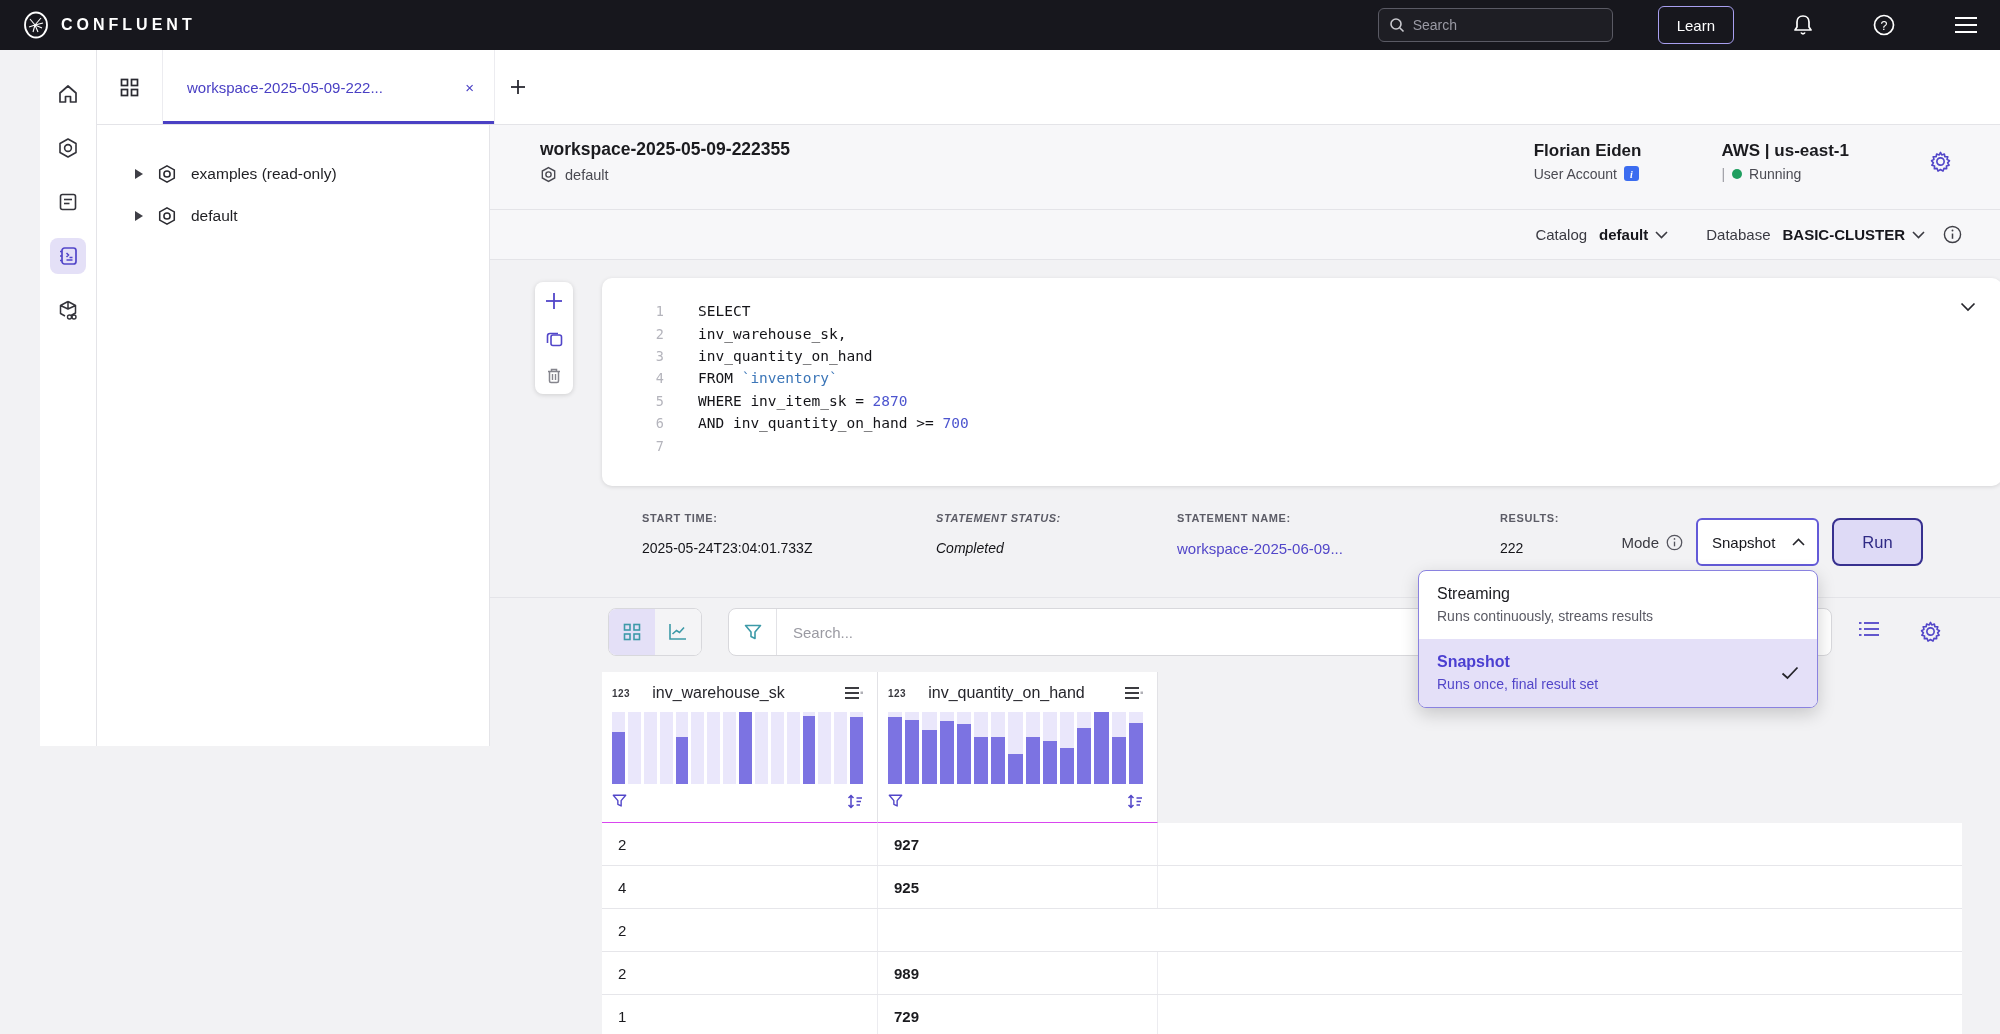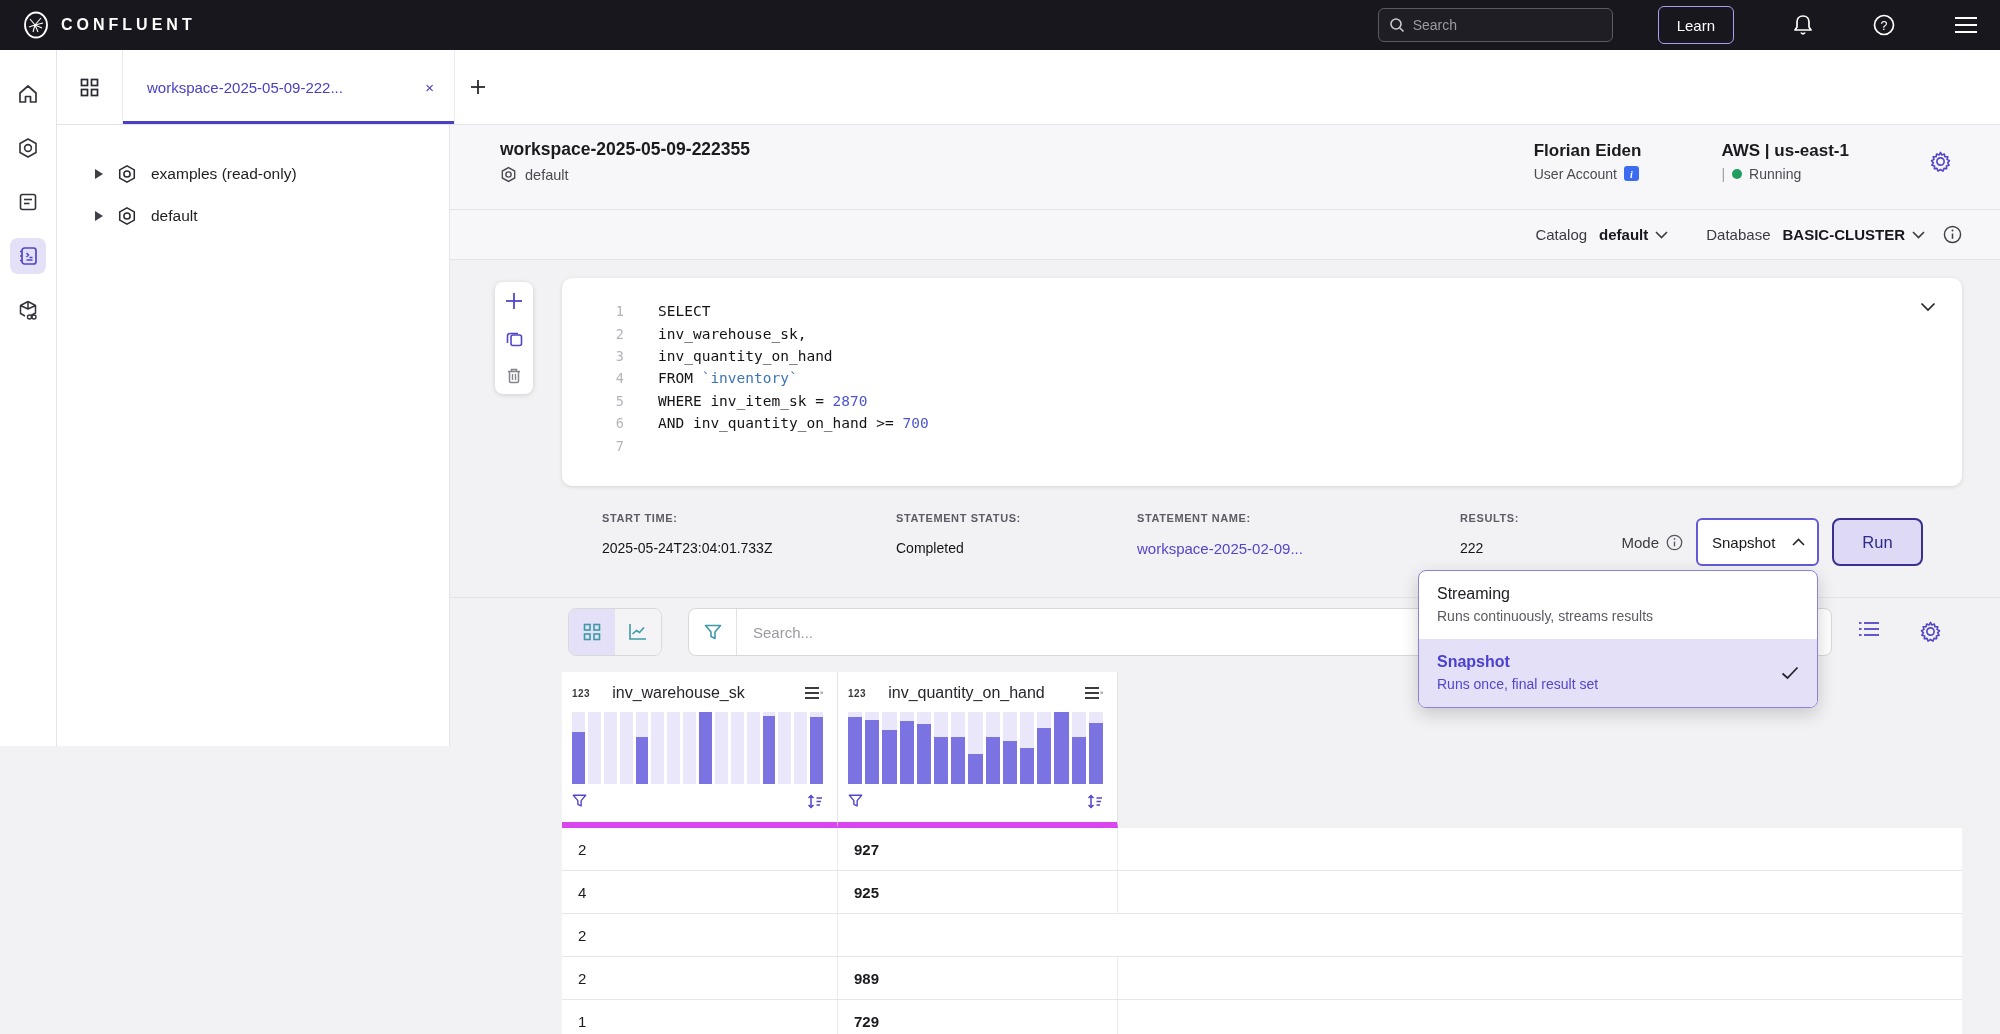--- a/index.html
+++ b/index.html
@@ -17,21 +17,21 @@
   .brand{display:flex;align-items:center;gap:11px;}
   .brand-name{color:#fff;font-size:16px;letter-spacing:4px;font-weight:600;}
   .topbar-right{margin-left:auto;display:flex;align-items:center;gap:0;}
   .top-search{width:235px;height:34px;border:1px solid #5a5a64;border-radius:6px;display:flex;align-items:center;padding:0 10px;gap:8px;background:rgba(255,255,255,0.03);}
   .top-search input{flex:1;background:transparent;border:none;outline:none;color:#e8e8ee;font-size:14px;font-family:"Liberation Sans",sans-serif;}
   .top-search input::placeholder{color:#9a9aa4;}
   .learn-btn{margin-left:45px;height:38px;padding:0 18px;background:transparent;border:1px solid #a89ff0;border-radius:6px;color:#fff;font-size:15px;cursor:pointer;font-family:"Liberation Sans",sans-serif;}
   .top-icon{margin-left:58px;cursor:pointer;}
 
   
-  .app{display:flex;height:696px;}
+  .app{display:flex;height:696px;margin-left:40px;}
   .rail{width:57px;background:#fff;border-right:1px solid var(--bd);display:flex;flex-direction:column;align-items:center;padding-top:26px;gap:18px;}
   .rail-item{width:36px;height:36px;border-radius:8px;display:flex;align-items:center;justify-content:center;cursor:pointer;color:#33333a;}
   .rail-item.active{background:var(--lav);color:var(--purple);}
   .main-col{flex:1;display:flex;flex-direction:column;min-width:0;}
 
   
   .tabstrip{height:75px;background:#fff;border-bottom:1px solid var(--bd);display:flex;align-items:stretch;}
   .tabs-grid{width:65px;display:flex;align-items:center;justify-content:center;color:#2a2a31;cursor:pointer;}
   .tab{width:333px;border-left:1px solid #ececf0;border-right:1px solid #ececf0;display:flex;align-items:center;justify-content:space-between;padding:0 20px 0 24px;position:relative;cursor:pointer;}
   .tab-label{color:#4a40c4;font-size:15px;white-space:nowrap;overflow:hidden;}
@@ -76,21 +76,21 @@
   .editor-collapse{position:absolute;top:24px;right:26px;cursor:pointer;}
   .code-line{display:flex;height:22.4px;align-items:center;font-family:"DejaVu Sans Mono",monospace;font-size:14.5px;}
   .ln{width:26px;text-align:right;color:#b4b4bc;margin-right:34px;font-size:13.5px;}
   .tok-kw,.tok-id{color:#141418;}
   .tok-str{color:#3c76b8;}
   .tok-num{color:#4d55cf;}
 
   
   .status-zone{position:absolute;left:0;top:240px;right:0;height:96px;}
   .sfield{position:absolute;top:12px;}
-  .sfield:nth-child(1){left:152px;} .sfield:nth-child(2){left:446px;}
+  .sfield:nth-child(1){left:152px;} .sfield:nth-child(2){left:446px;font-style:italic;}
   .sfield:nth-child(3){left:687px;} .sfield:nth-child(4){left:1010px;}
   .sf-label{font-size:11px;letter-spacing:.6px;color:#5c5c66;font-weight:600;margin-bottom:16px;}
   .sf-value{font-size:14px;color:#141418;}
   .sf-value.link{color:var(--purple);font-size:15px;cursor:pointer;}
   .mode-row{position:absolute;right:77px;top:18px;display:flex;align-items:center;gap:13px;}
   .mode-label{display:flex;align-items:center;gap:7px;font-size:15px;color:#3a3a42;}
   .mode-select{width:123px;height:48px;background:#fff;border:2px solid var(--purple-bd);border-radius:6px;display:flex;align-items:center;justify-content:space-between;padding:0 12px 0 14px;font-size:15px;color:#17171d;cursor:pointer;}
   .run-btn{width:91px;height:48px;background:#dedaf6;border:2px solid #37308f;border-radius:8px;color:var(--purple-deep);font-size:16.5px;cursor:pointer;font-family:"Liberation Sans",sans-serif;}
 
   .canvas-divider{position:absolute;left:0;right:0;top:337px;height:1px;background:var(--bd);}
@@ -102,21 +102,21 @@
   .rt-search{position:absolute;left:238px;right:168px;top:348px;height:48px;background:#fff;border:1px solid #d8d8dc;border-radius:8px;display:flex;align-items:center;overflow:hidden;}
   .rt-funnel{width:48px;height:100%;display:flex;align-items:center;justify-content:center;border-right:1px solid #e2e2e6;cursor:pointer;}
   .rt-search input{flex:1;border:none;outline:none;font-size:15px;padding:0 16px;color:#17171d;font-family:"Liberation Sans",sans-serif;}
   .rt-search input::placeholder{color:#9a9aa2;}
   .rt-icon{position:absolute;top:360px;cursor:pointer;}
   .rt-icon.list{right:120px;} .rt-icon.gear{right:58px;}
 
   
   .rtable{position:absolute;left:112px;top:412px;right:38px;}
   .rt-head{display:flex;}
-  .hcell{background:#fff;border-right:1px solid #e2e2e6;border-bottom:6px solid #d946ef;padding:8px 14px 6px 10px;}
+  .hcell{background:#fff;border-right:1px solid #e2e2e6;border-bottom:1px solid #d946ef;padding:8px 14px 6px 10px;}
   .hcell.c0{width:276px;} .hcell.c1{width:280px;}
   .hcell-title{display:flex;align-items:center;height:26px;}
   .type-badge{font-size:10px;font-weight:700;color:#3a3a40;letter-spacing:.5px;}
   .hcell-name{font-size:16px;color:#26262c;margin-left:22px;flex:1;}
   .hcol-menu{cursor:pointer;display:flex;align-items:center;gap:2px;}
   .histo{display:flex;gap:3px;height:72px;margin-top:6px;align-items:flex-end;}
   .slot{flex:1;height:100%;background:var(--track);position:relative;}
   .slot .bar{position:absolute;left:0;right:0;bottom:0;background:var(--bar);}
   .hfoot{display:flex;justify-content:space-between;align-items:center;height:30px;margin-top:2px;}
   .hfoot .ic{cursor:pointer;display:flex;}
@@ -408,21 +408,21 @@
           <div class="sfield">
                 <div class="sf-label">START TIME:</div>
                 <div class="sf-value">2025-05-24T23:04:01.733Z</div>
               </div>
               <div class="sfield">
                 <div class="sf-label">STATEMENT STATUS:</div>
                 <div class="sf-value">Completed</div>
               </div>
               <div class="sfield">
                 <div class="sf-label">STATEMENT NAME:</div>
-                <div class="sf-value link">workspace-2025-02-09...</div>
+                <div class="sf-value link">workspace-2025-06-09...</div>
               </div>
               <div class="sfield">
                 <div class="sf-label">RESULTS:</div>
                 <div class="sf-value">222</div>
               </div>
               <div class="mode-row">
               <span class="mode-label">
                 <span>Mode</span>
                 <svg width="17" height="17" viewBox="0 0 20 20" style="cursor:pointer">
                   <circle cx="10" cy="10" r="8.5" fill="none" stroke="#55555e" stroke-width="1.5"></circle>

